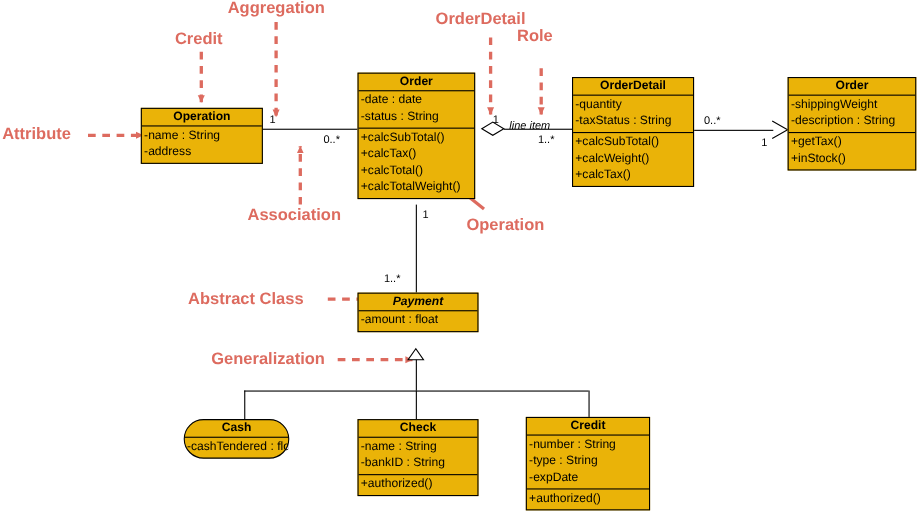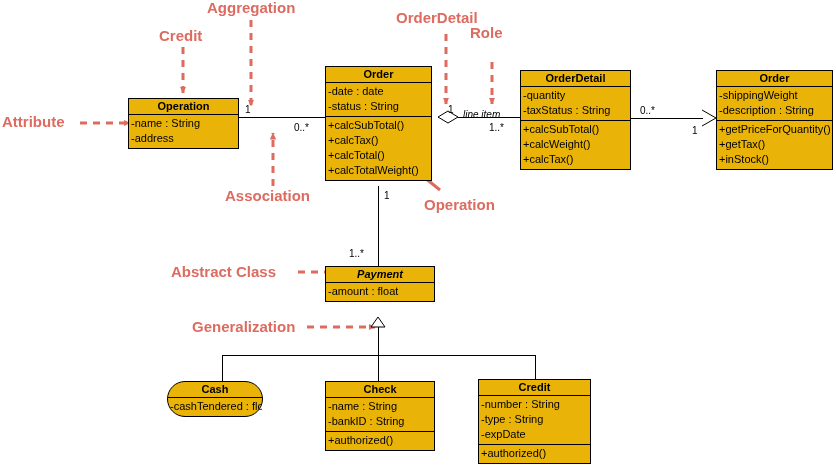--- a/index.html
+++ b/index.html
@@ -210,21 +210,20 @@
     </div>
   </div>
 
   <div class="uml-class" style="left:716px; top:70px; width:117px;">
     <div class="uml-name">Order</div>
     <div class="uml-compartment">
       <div class="uml-row">-shippingWeight</div>
       <div class="uml-row">-description : String</div>
     </div>
     <div class="uml-compartment">
-      <div class="uml-row">+getPriceForQuantity()</div>
       <div class="uml-row">+getTax()</div>
       <div class="uml-row">+inStock()</div>
     </div>
   </div>
 
   <div class="uml-class" style="left:325px; top:266px; width:110px;">
     <div class="uml-name abstract">Payment</div>
     <div class="uml-compartment">
       <div class="uml-row">-amount : float</div>
     </div>

